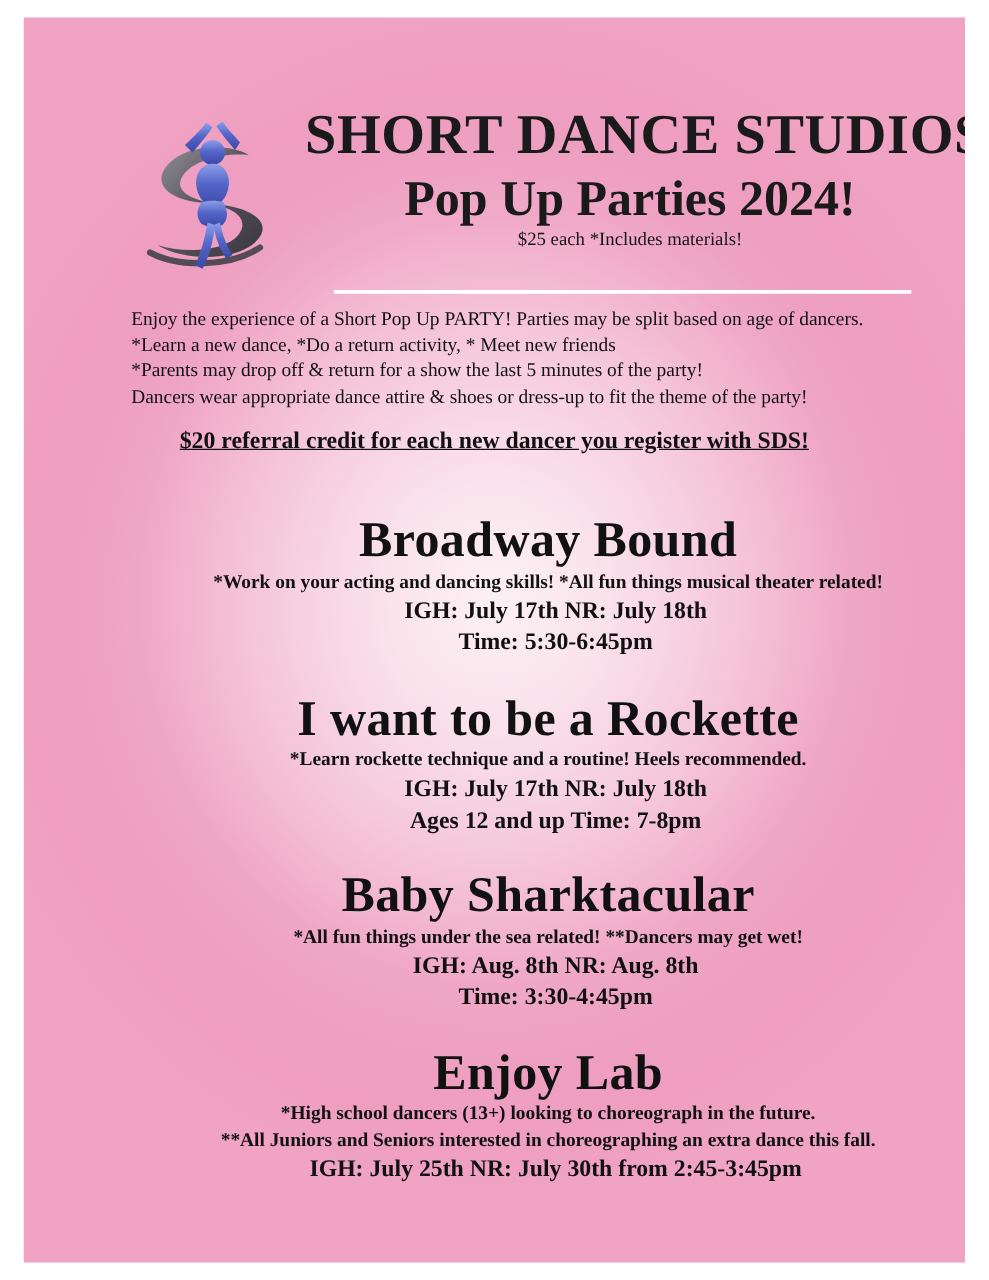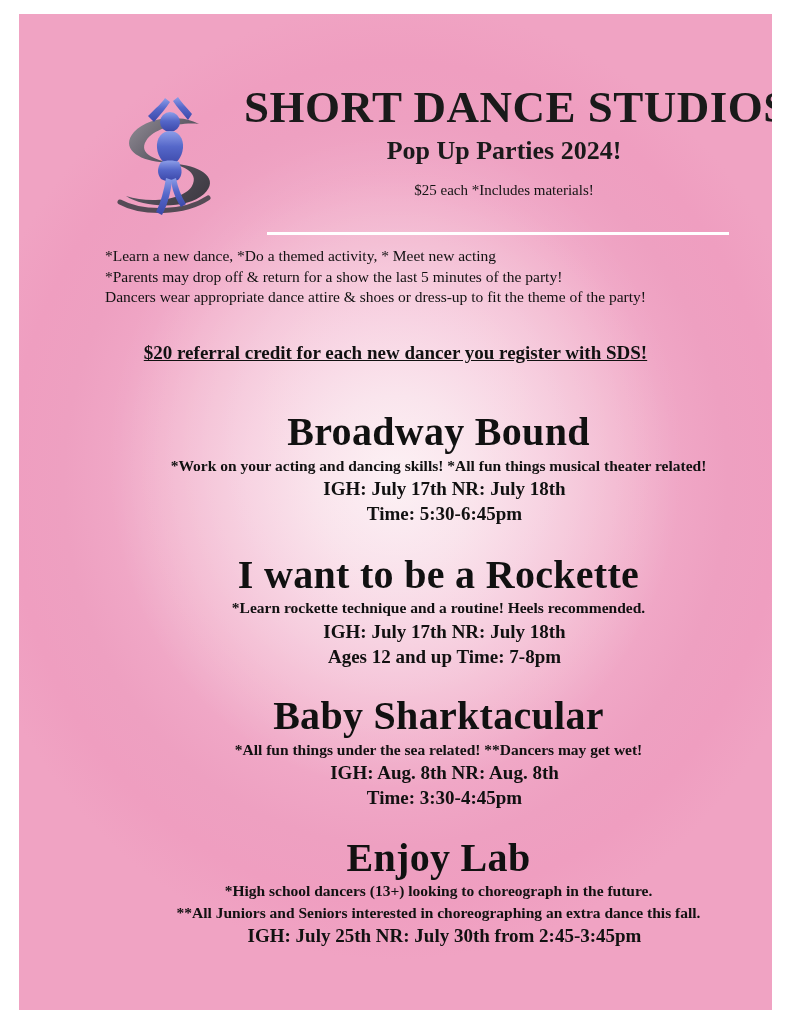--- a/index.html
+++ b/index.html
@@ -86,31 +86,31 @@
     font-weight: bold;
     font-size: 45px;
     letter-spacing: 0.5px;
     color: #1a1a1a;
     line-height: 1.05;
     white-space: nowrap;
   }
   .subtitle {
     font-family: "Liberation Serif", serif;
     font-weight: bold;
-    font-size: 26px;
+    font-size: 40px;
     color: #1a1a1a;
     line-height: 1.1;
     margin-top: 6px;
     white-space: nowrap;
   }
   .price-line {
     font-family: "Liberation Serif", serif;
     font-size: 15px;
     color: #141414;
-    margin-top: 16px;
+    margin-top: 3px;
   }
   .rule {
     position: absolute;
     left: 248px;
     top: 160px;
     width: 462px;
     height: 3px;
     background: #ffffff;
   }
 
@@ -225,21 +225,22 @@
         <div class="title-block">
           <div class="studio-name">SHORT DANCE STUDIOS</div>
           <div class="subtitle">Pop Up Parties 2024!</div>
           <div class="price-line">$25 each  *Includes materials!</div>
         </div>
 
         <div class="rule"></div>
       </div>
 
       <div class="intro">
-        <div>*Learn a new dance, *Do a themed activity, * Meet new acting</div>
+        <div>Enjoy the experience of a Short Pop Up PARTY! Parties may be split based on age of dancers.</div>
+        <div>*Learn a new dance, *Do a return activity, * Meet new friends</div>
         <div>*Parents may drop off &amp; return for a show the last 5 minutes of the party!</div>
         <div>Dancers wear appropriate dance attire &amp; shoes or dress-up to fit the theme of the party!</div>
       </div>
 
       <div class="referral">$20 referral credit for each new dancer you register with SDS!</div>
 
       <div class="sections">
 
         <div class="party p1">
           <div class="party-name">Broadway Bound</div>

